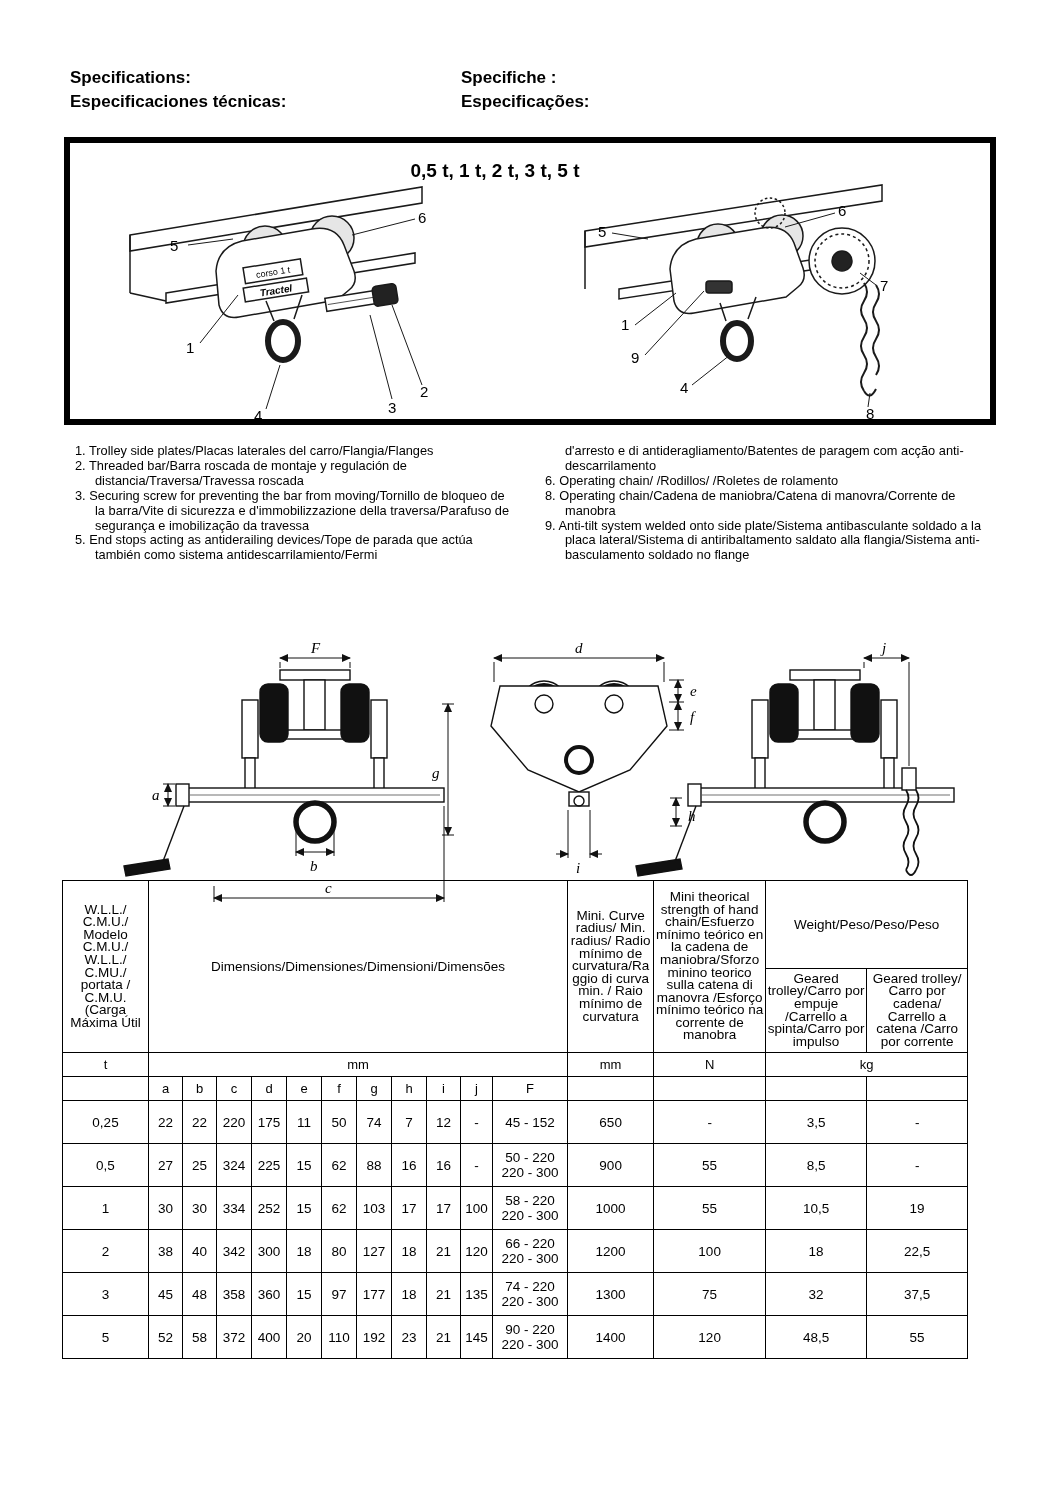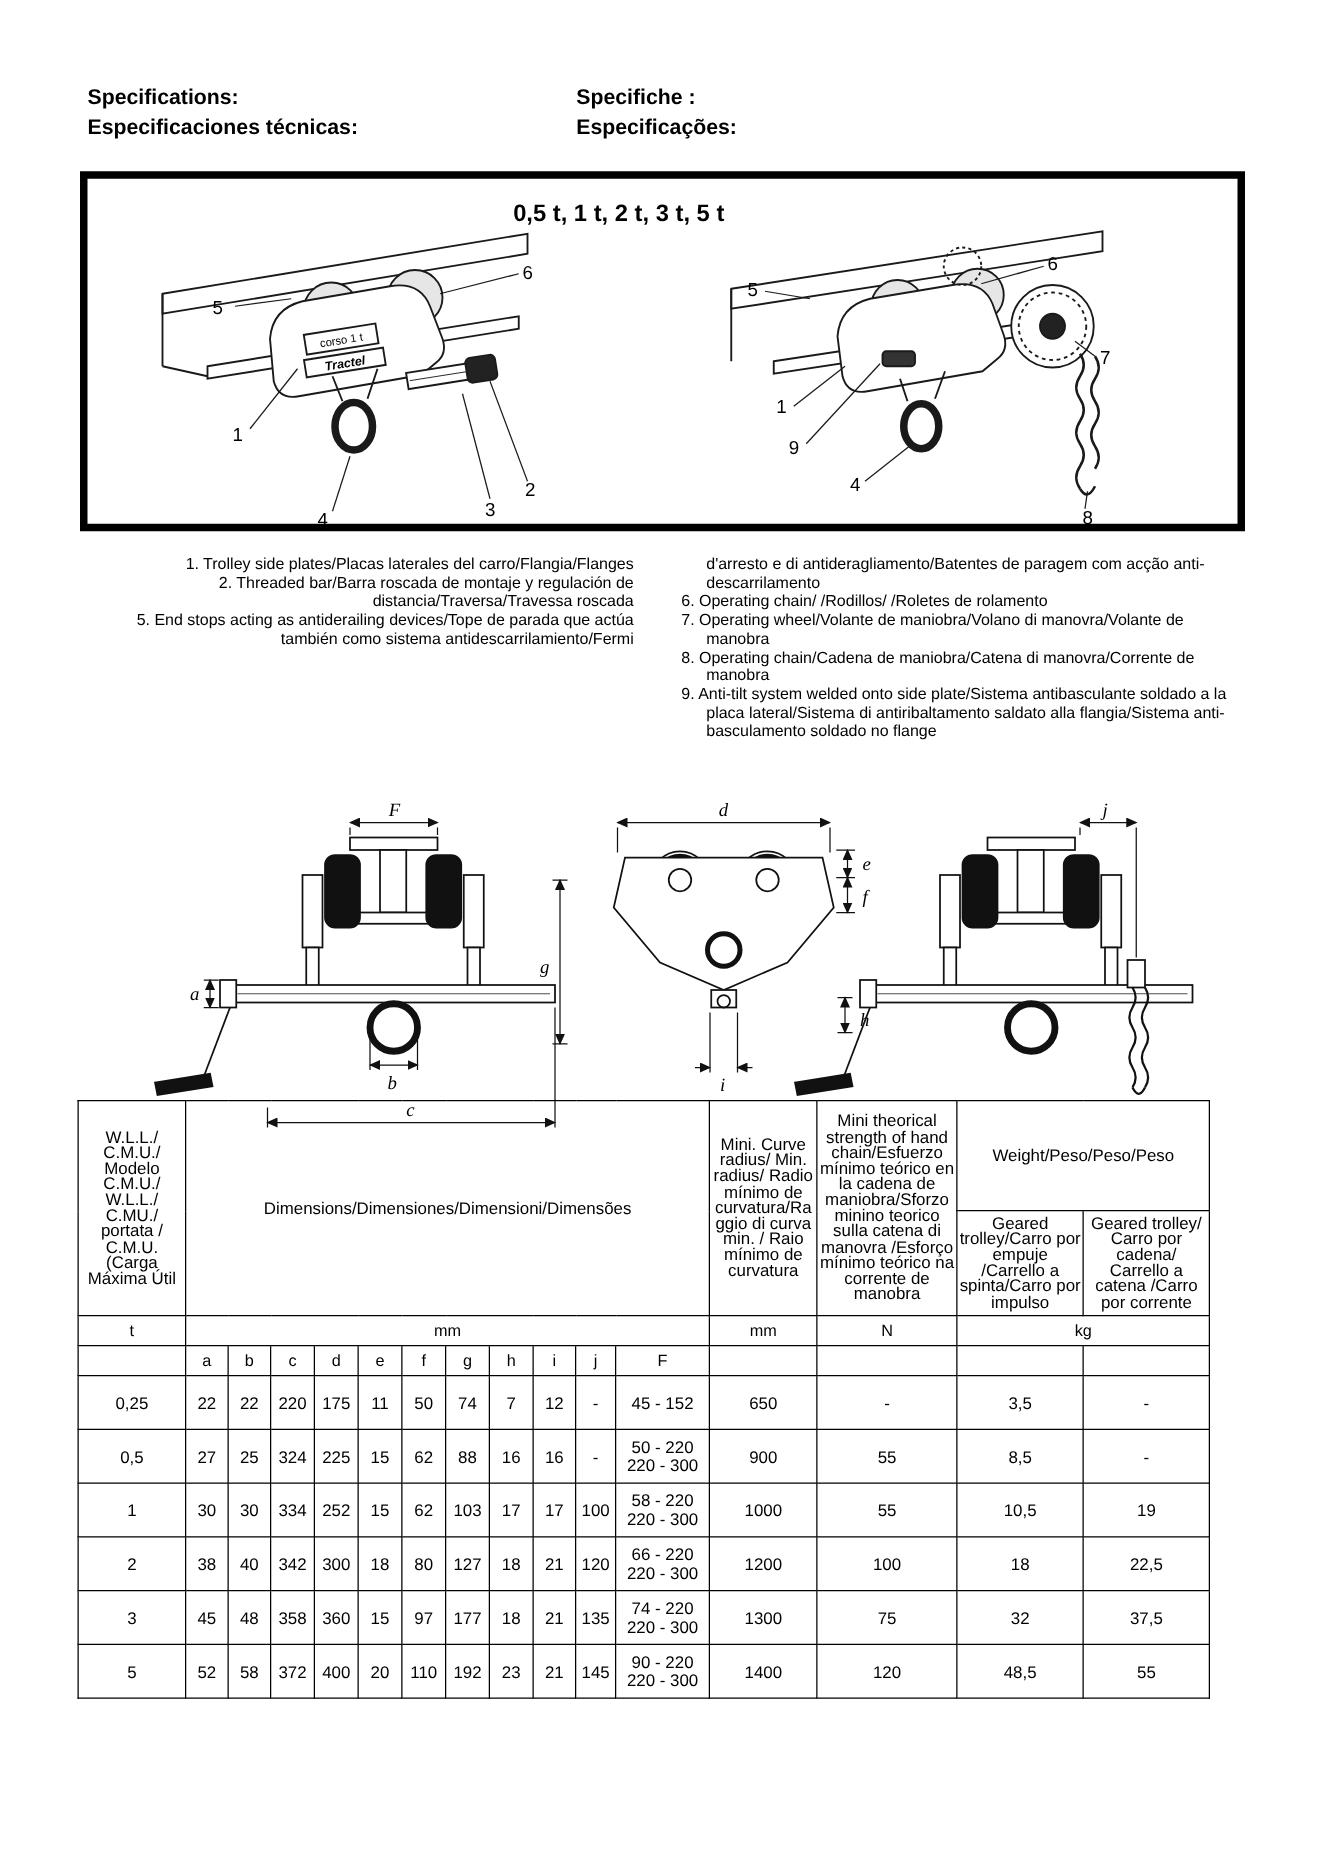--- a/index.html
+++ b/index.html
@@ -9,21 +9,21 @@
     font-family:"Liberation Sans", sans-serif; color:#000; overflow:hidden;
   }
   .title-col { position:absolute; top:66px; font-size:17px; font-weight:bold; line-height:24px; }
   .title-col.c1 { left:70px; }
   .title-col.c2 { left:425px;margin-left:36px; }
 
   .diagram-box { position:absolute; top:137px; left:64px; width:932px; height:288px; border:6px solid #000000; }
   .diagram-box svg { position:absolute; left:0; top:0; }
 
   .legend-col { position:absolute; top:444px; font-size:12.8px; line-height:14.9px; }
-  .legend-col.left  { left:64px;  width:443px;text-align:right; }
+  .legend-col.left  { left:75px;  width:443px; }
   .legend-col.right { left:545px; width:448px; }
   .legend-item { padding-left:20px; text-indent:-20px; }
   .legend-cont { padding-left:20px; text-indent:0; }
 
   .dims-box { position:absolute; top:640px; left:64px; width:932px; height:278px; }
 
   .spec-table { position:absolute; top:880px; left:62px; width:788px; border-collapse:collapse; table-layout:fixed;border-radius:32px; }
   .spec-table td { border:1px solid #000; text-align:center; vertical-align:middle; font-size:13.5px; padding:2px 1px; }
   .hdr-small { font-size:10.4px; line-height:12.6px; }
   .wll-hdr { text-align:left; vertical-align:top; font-size:10.4px; line-height:12.6px; padding:4px 3px; }
@@ -126,26 +126,26 @@
       <text class="co" x="551" y="187">1</text>
       <text class="co" x="561" y="220">9</text>
       <text class="co" x="610" y="250">4</text>
       <text class="co" x="796" y="276">8</text>
     </svg>
   </div>
 
   <div class="legend-col left">
       <div class="legend-item">1. Trolley side plates/Placas laterales del carro/Flangia/Flanges</div>
       <div class="legend-item">2. Threaded bar/Barra roscada de montaje y regulación de distancia/Traversa/Travessa roscada</div>
+      <div class="legend-item">3. Securing screw for preventing the bar from moving/Tornillo de bloqueo de la barra/Vite di sicurezza e d'immobilizzazione della traversa/Parafuso de segurança e imobilização da travessa</div>
       <div class="legend-item">5. End stops acting as antiderailing devices/Tope de parada que actúa también como sistema antidescarrilamiento/Fermi</div>
     </div>
   <div class="legend-col right">
       <div class="legend-cont">d'arresto e di antideragliamento/Batentes de paragem com acção anti-descarrilamento</div>
       <div class="legend-item">6. Operating chain/ /Rodillos/ /Roletes de rolamento</div>
-      <div class="legend-item">7. Operating wheel/Volante de maniobra/Volano di manovra/Volante de manobra</div>
       <div class="legend-item">8. Operating chain/Cadena de maniobra/Catena di manovra/Corrente de manobra</div>
       <div class="legend-item">9. Anti-tilt system welded onto side plate/Sistema antibasculante soldado a la placa lateral/Sistema di antiribaltamento saldato alla flangia/Sistema anti-basculamento soldado no flange</div>
     </div>
 
   <div class="dims-box">
     <svg width="932" height="278" viewBox="0 0 932 278">
       <defs>
         <marker id="aE" markerWidth="9" markerHeight="8" refX="8" refY="4" orient="auto">
             <path d="M0,0 L9,4 L0,8 z" fill="#111"></path>
           </marker>

